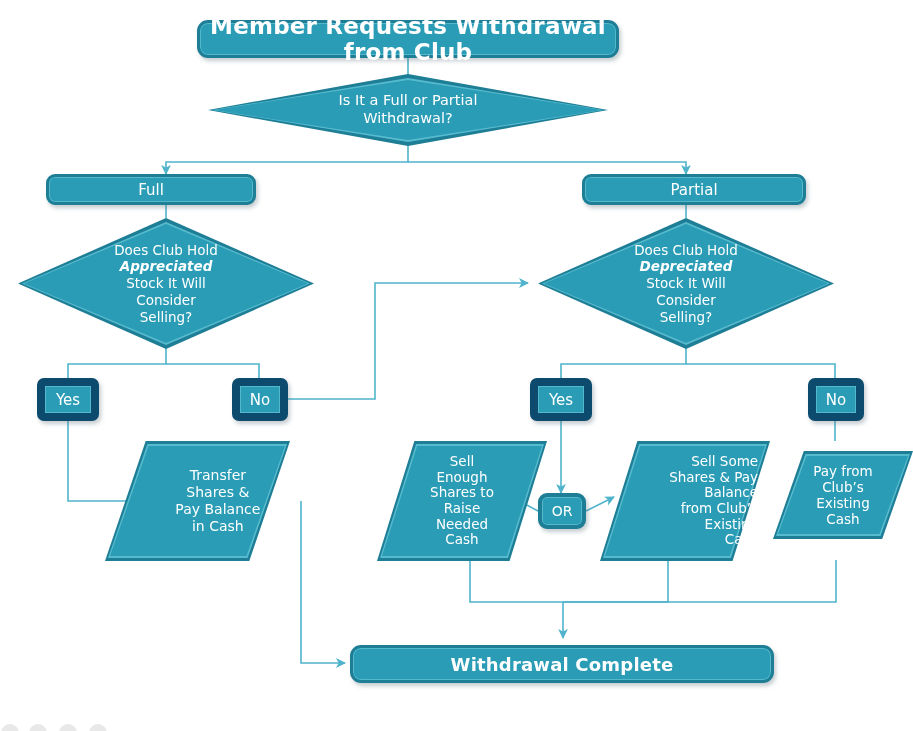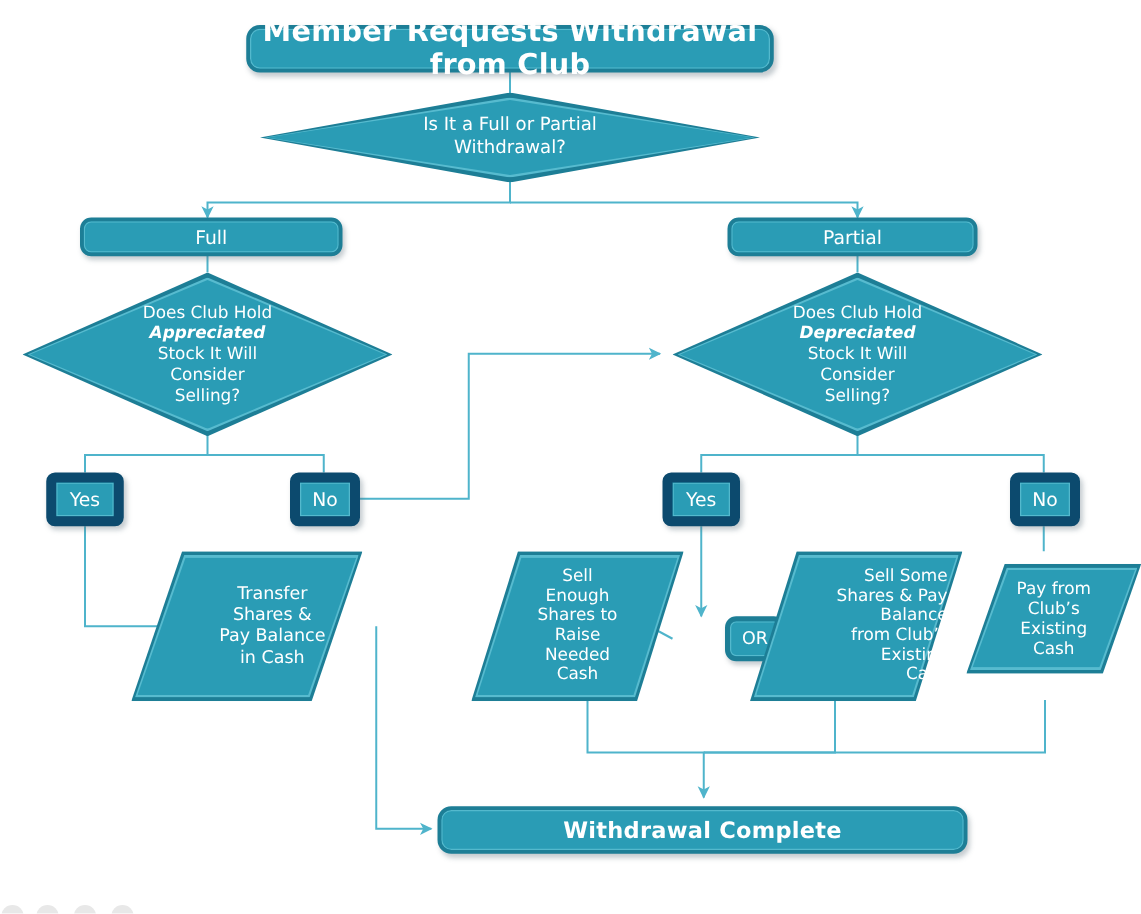--- a/index.html
+++ b/index.html
@@ -57,21 +57,20 @@
       2px 3px 4px rgba(90,110,120,0.35);
   }
   .orbox{
     background:#2a9cb5;
     border:4px solid #1d7e96;
     border-radius:9px;
     box-shadow:
       inset 0 0 0 1px #54b9cd,
       inset 0 0 0 2px #2a9cb5,
       2px 3px 4px rgba(90,110,120,0.35);
-    margin-left: 42px;
   }
   
   .diamond{
     background:transparent;
     box-shadow:none;
     border:0;
   }
   .diamond .dframe{
     position:absolute;
     left:0;top:0;right:0;bottom:0;
@@ -179,25 +178,25 @@
   <div class="node diamond" style="left:208px;top:74px;width:400px;height:72px;font-size:14.5px;">
     <span class="dframe"></span>
     <span class="dinner"></span>
     <span class="dface"></span>
     <span class="dlabel">
       <span>Is It a Full or Partial</span><br>
       <span>Withdrawal?</span>
     </span>
   </div>
 
-  <div class="node rbox" style="left:64px;top:174px;width:210px;height:31px;font-size:15px;">
+  <div class="node rbox" style="left:46px;top:174px;width:210px;height:31px;font-size:15px;">
     <span>Full</span>
   </div>
 
-  <div class="node rbox" style="left:582px;top:174px;width:200px;height:31px;font-size:15px;">
+  <div class="node rbox" style="left:582px;top:174px;width:224px;height:31px;font-size:15px;">
     <span>Partial</span>
   </div>
 
   <div class="node diamond" style="left:18px;top:218px;width:296px;height:131px;font-size:13.5px;">
     <span class="dframe"></span>
     <span class="dinner"></span>
     <span class="dface"></span>
     <span class="dlabel">
       <span>Does Club Hold</span><br>
       <span class="ital">Appreciated</span><br>

